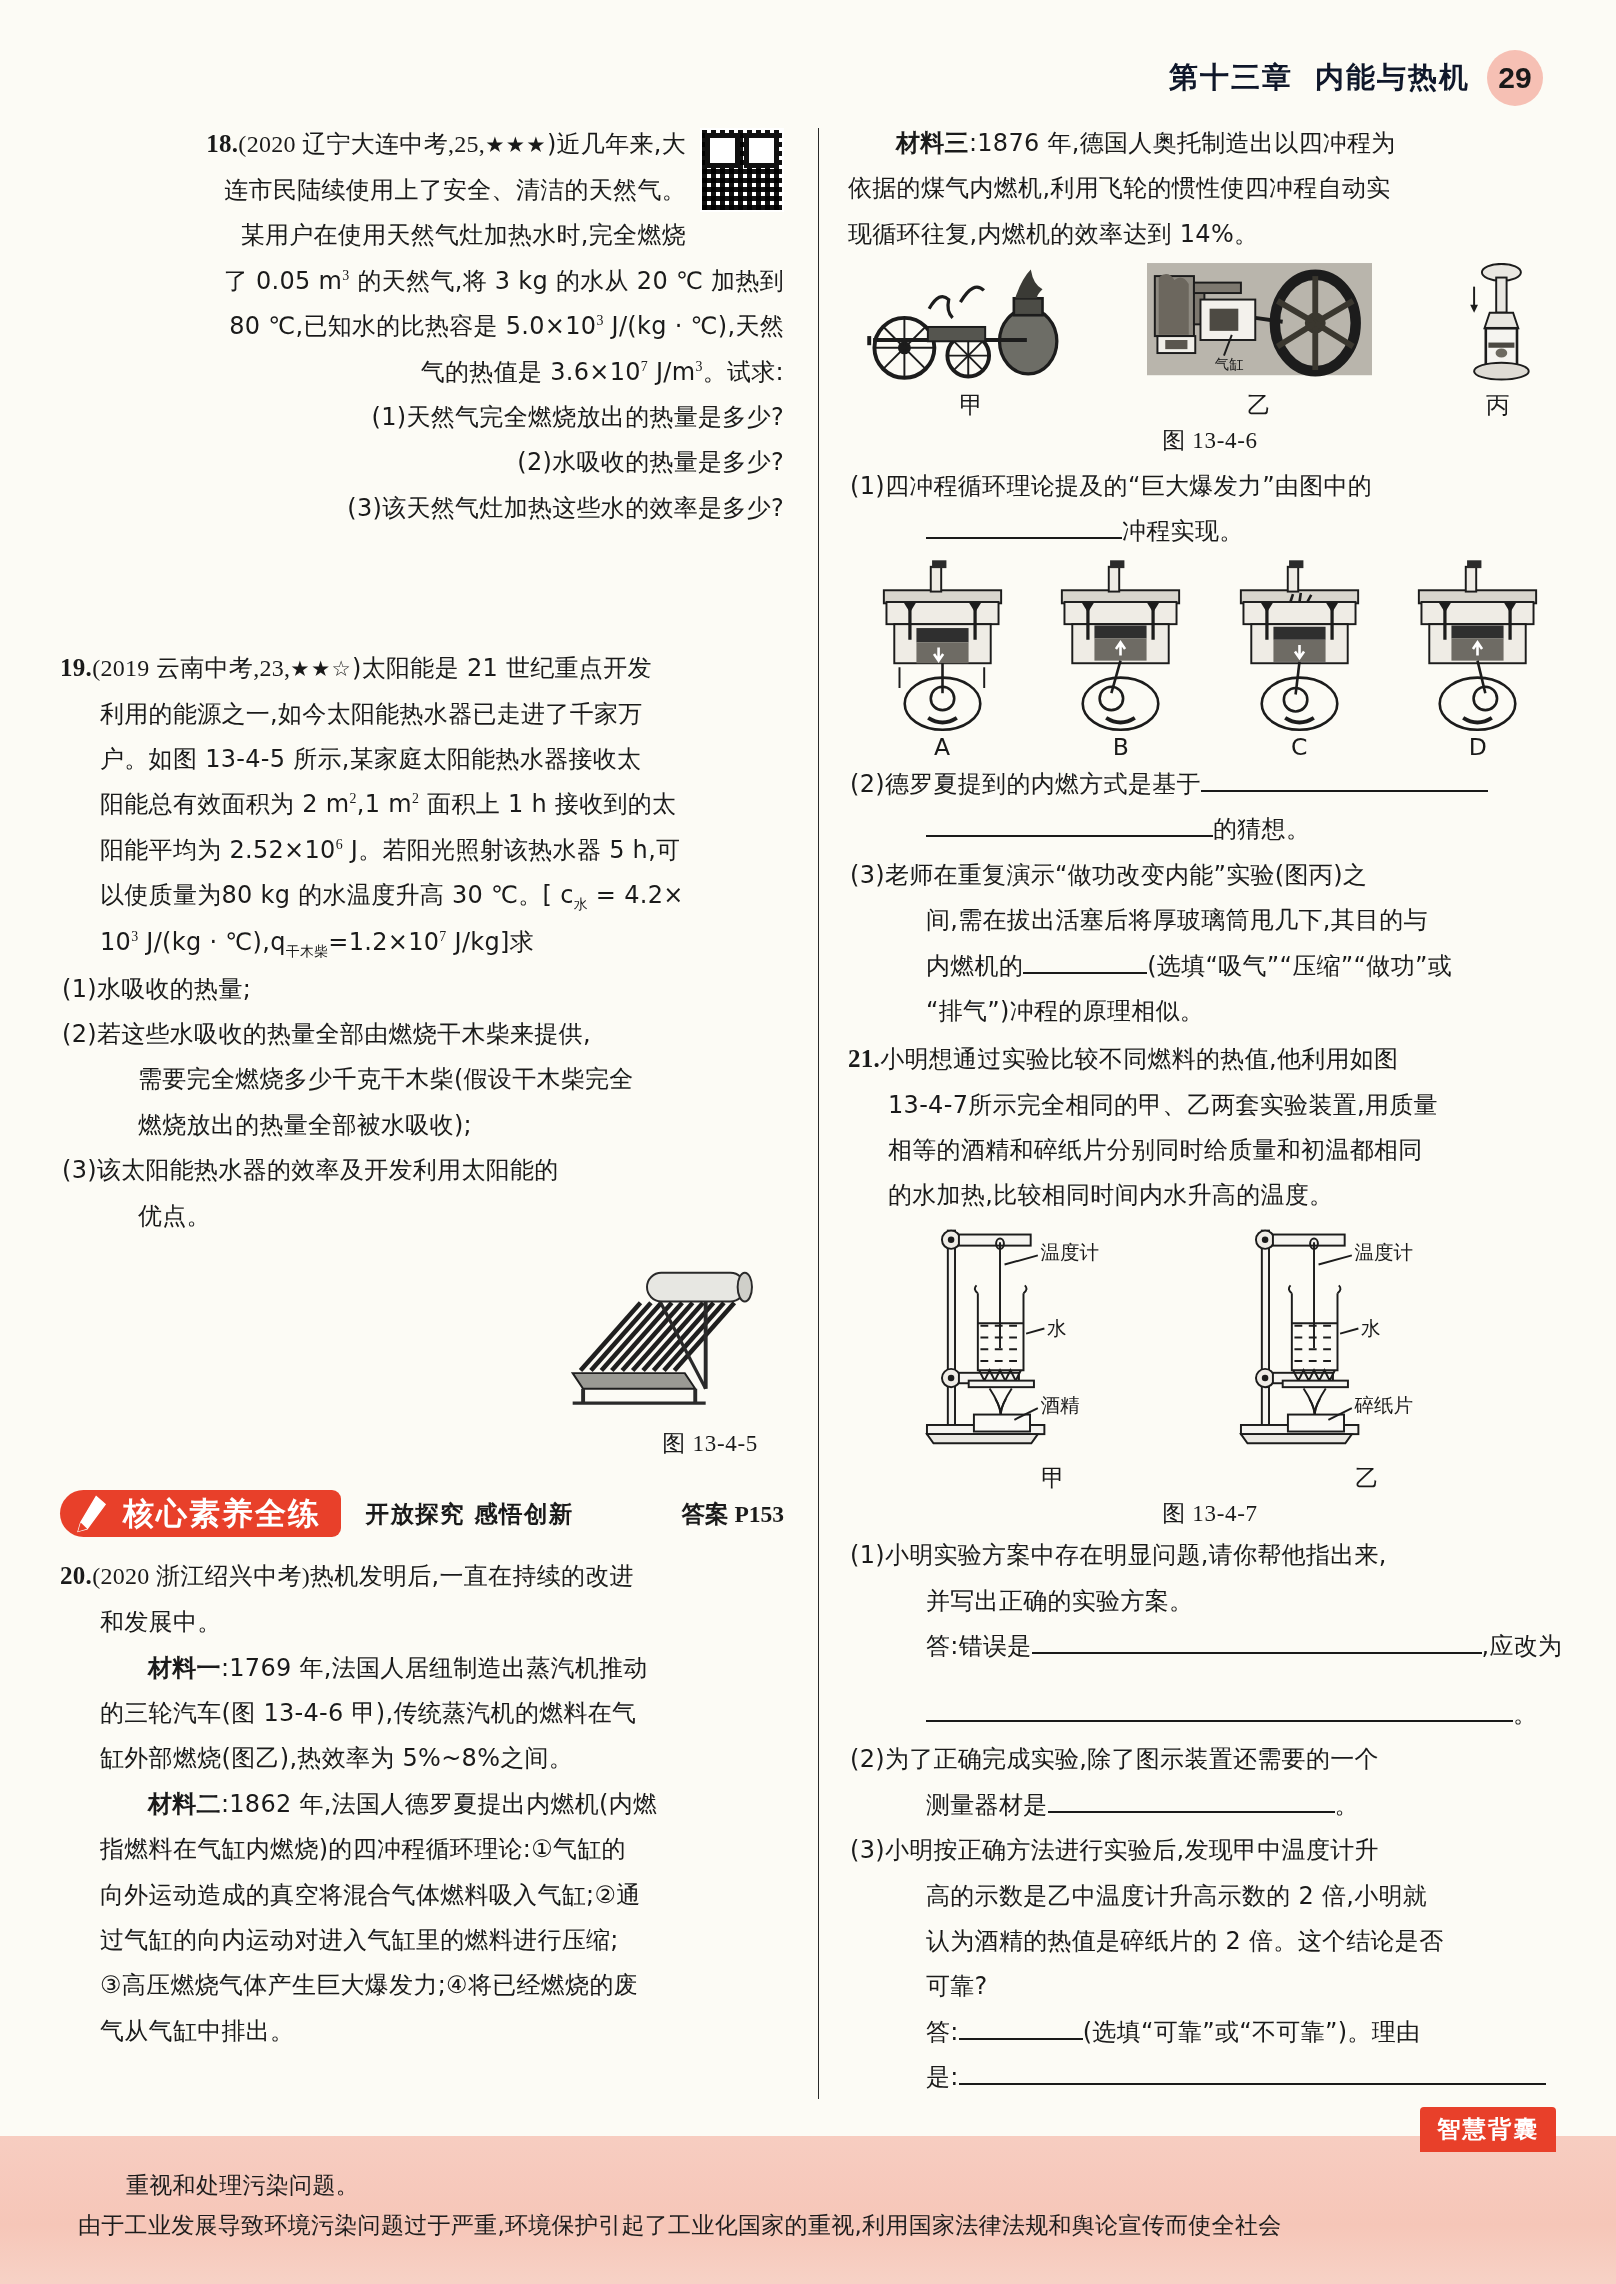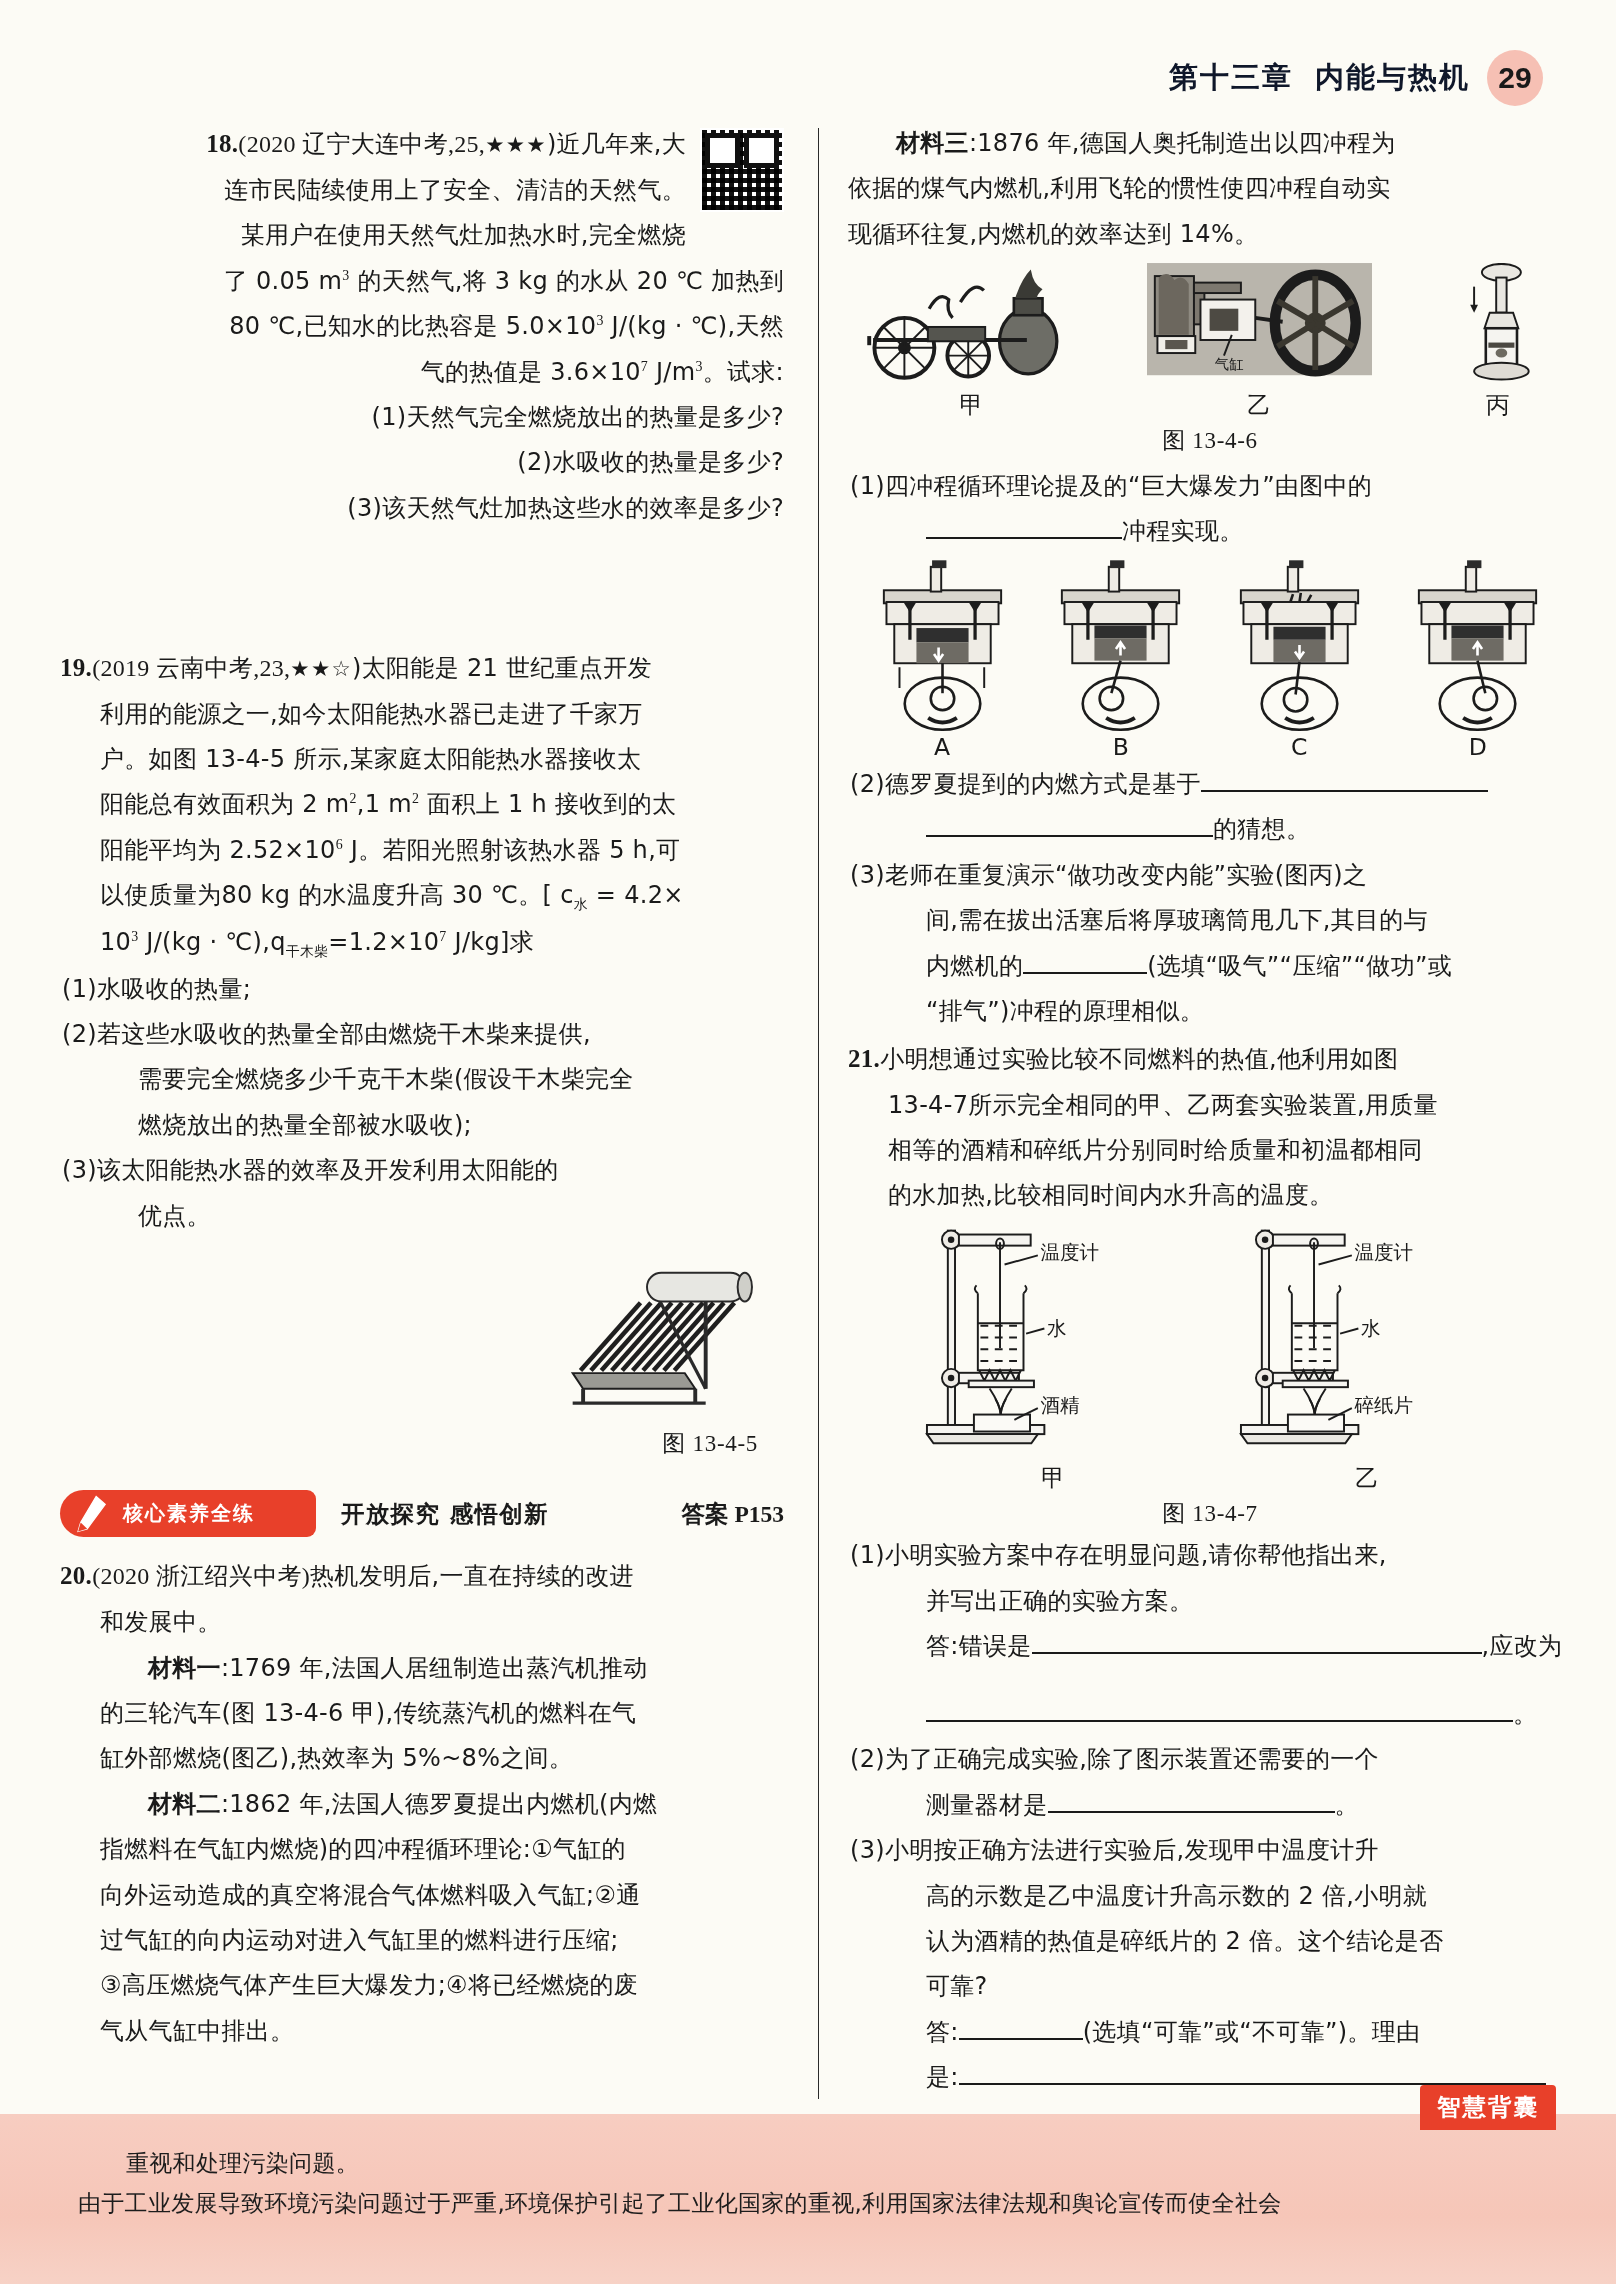--- a/index.html
+++ b/index.html
@@ -132,21 +132,21 @@
     height: 51px;
   }
   .badge {
     position: relative;
     background: #e8402a;
     color: #fff;
     height: 47px;
     border-radius: 23.5px 9px 9px 23.5px;
     display: flex; align-items: center;
     padding: 0 19.6px 0 63px;
-    font-size: 20px; font-weight: 700;
+    font-size: 31px; font-weight: 700;
     letter-spacing: 2px;
     min-width: 256px;
   }
   .pencil {
     position: absolute;
     left: 14.4px; top: 3.9px;
     width: 34px; height: 40px;
   }
   .badge-sub {
     margin-left: 25px;
@@ -158,21 +158,21 @@
     margin-left: auto;
     font-size: 23.5px;
     font-weight: 700;
     font-family: "Liberation Serif", serif;
   }
 
   
   .footer {
     position: absolute;
     left: 0; right: 0; bottom: 0;
-    height: 170px;
+    height: 148px;
     background: linear-gradient(180deg,#f7cdc1 0%, #f6c6b8 60%, #f7d2c6 100%);
   }
   .footer-tab {
     position: absolute;
     right: 60px; top: -29px;
     background: #e8402a;
     color: #fff;
     font-size: 23.5px; font-weight: 700;
     letter-spacing: 2px;
     padding: 5.9px 17px 7.2px 17px;

